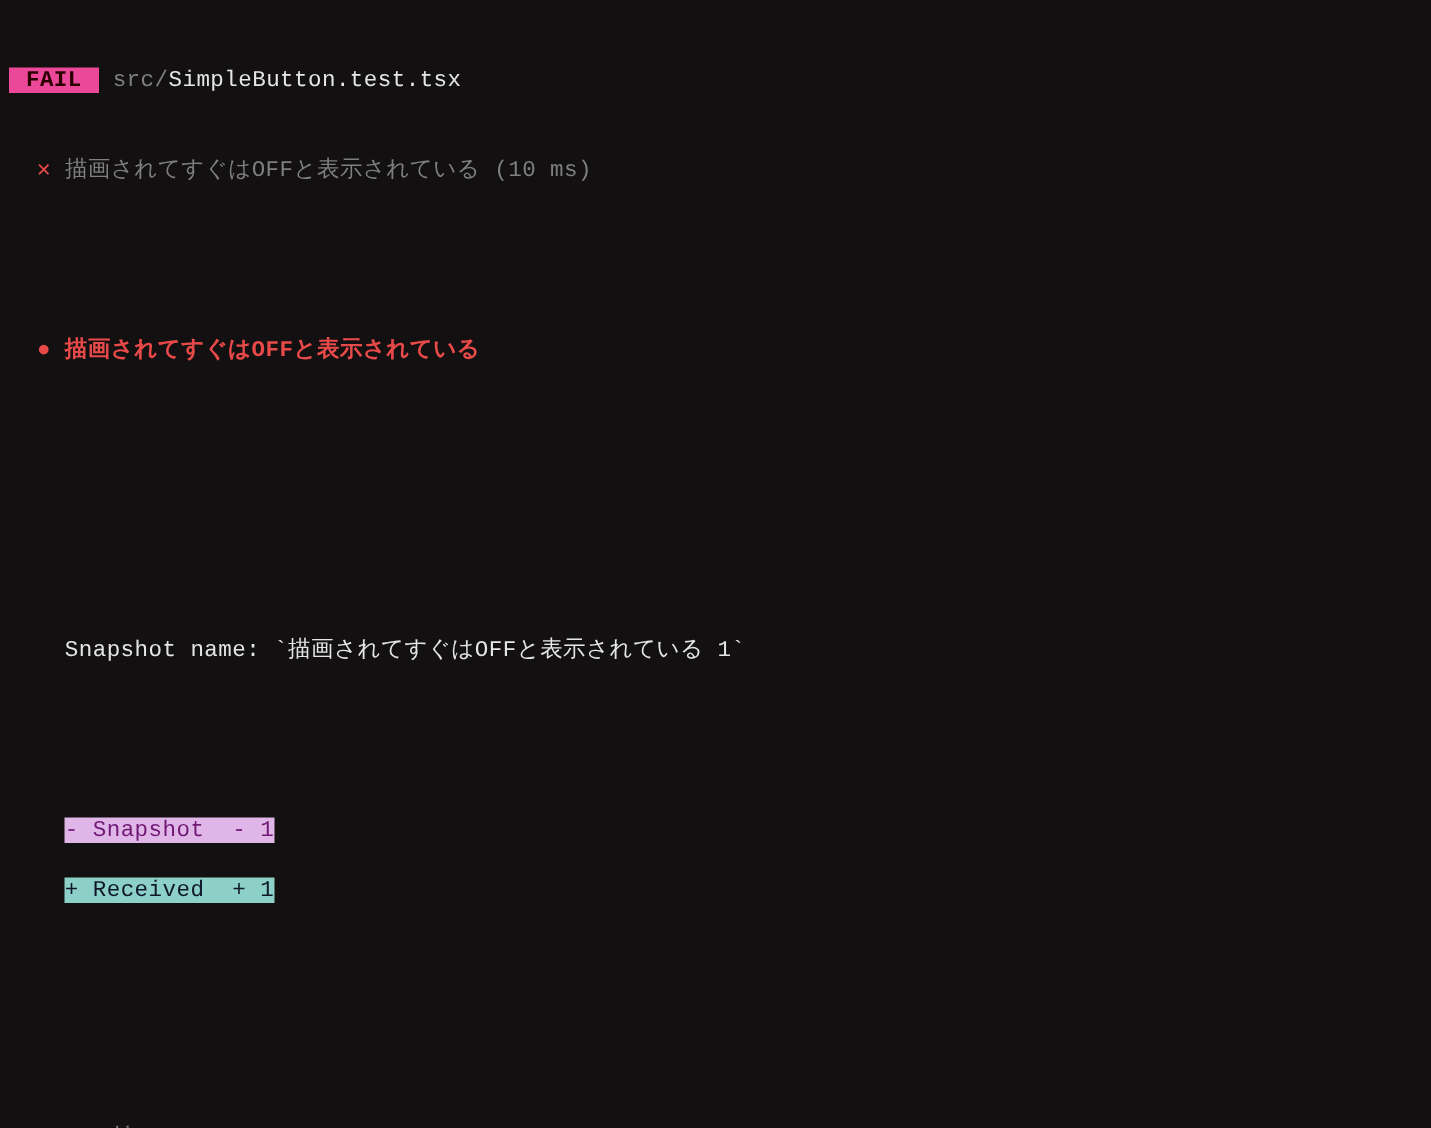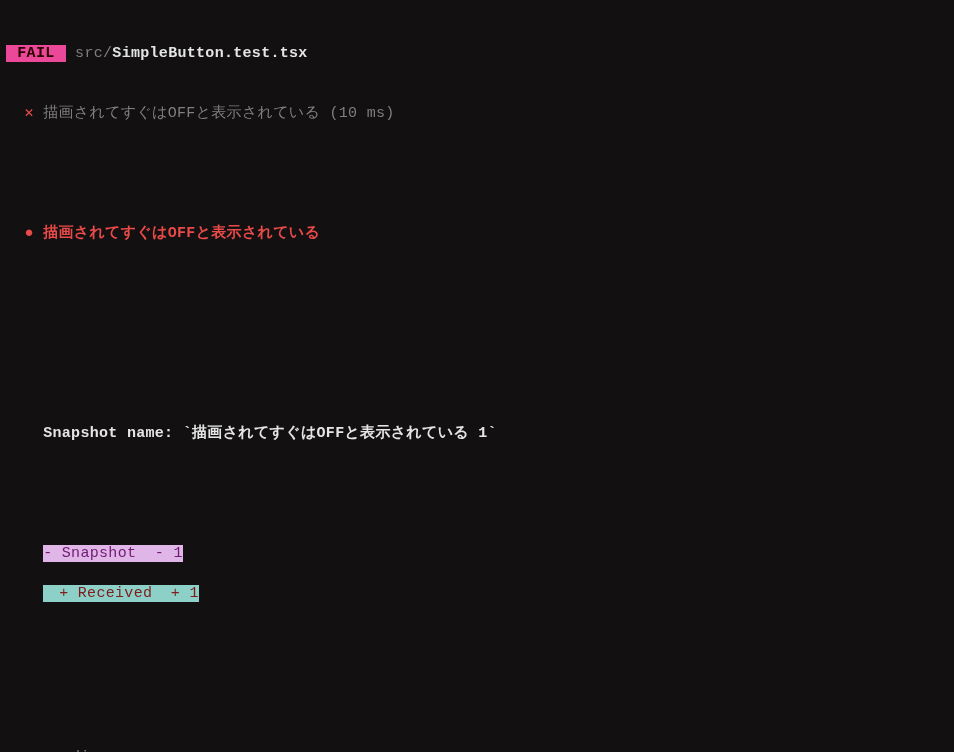--- a/index.html
+++ b/index.html
@@ -21,30 +21,30 @@
   }
   .red  { color: #e84a49; }
   .red-bold { color: #e84a49; font-weight: 700; }
   .badge-fail {
     background: #ec4899;
     color: #2a0000;
     font-weight: 700;
     padding: 0 2px;
   }
   .grey { color: #7f7f7f; margin-top: 44px; }
-  .white-bold { color: #e5e5e5; font-weight: 700; }
+  .white-bold { color: #e5e5e5; font-weight: 400; }
   .hl-received { background: #1e6b63; color: #0a2824; }
   .hl-snapshot {
     background: #e0b5e7;
     color: #701a75;
   }
   .hl-received-line {
     background: #8dd0c8;
   }
-  .hl-received-line .diff-text { color: #7f1d1d; padding-left: 16px; }
+  .hl-received-line .diff-text { color: #0f172a; }
   .ws { white-space: pre; }
 </style>
 </head>
 <body>
 
 <div class="term">
 
 <div><span class="badge-fail"> FAIL </span><span class="grey"> src/</span><span class="white-bold">SimpleButton.test.tsx</span></div>
 
 <div><span class="red">  ✕ </span><span class="grey">描画されてすぐはOFFと表示されている</span><span class="grey"> (10 ms)</span></div>

